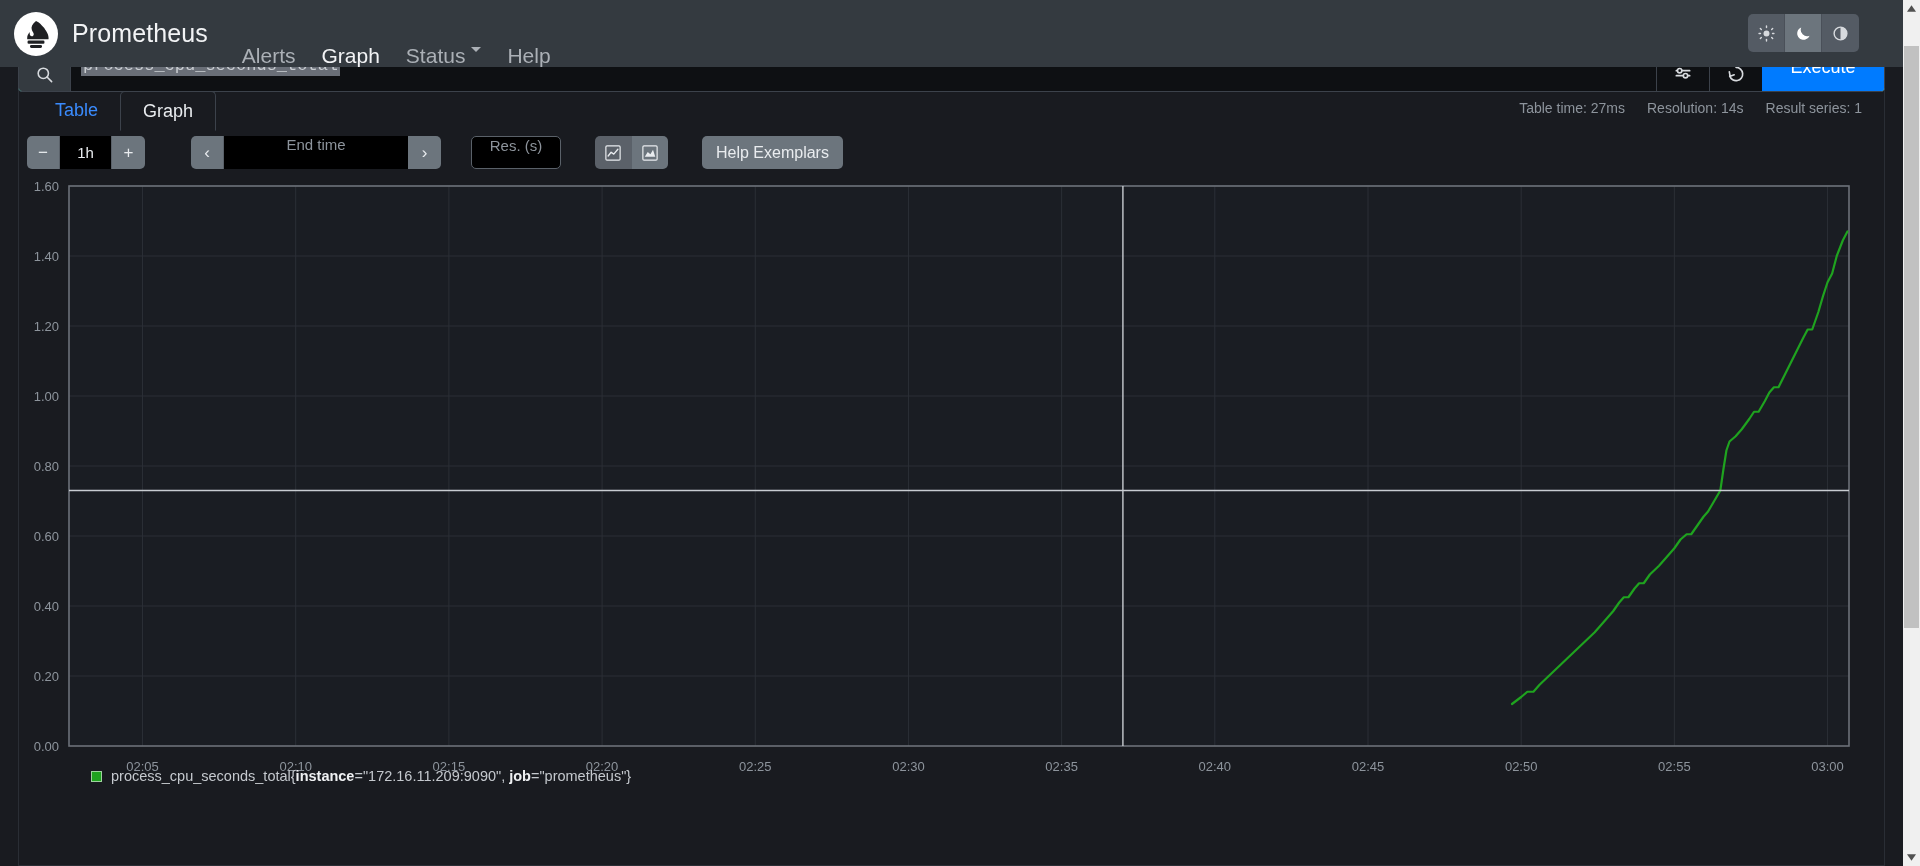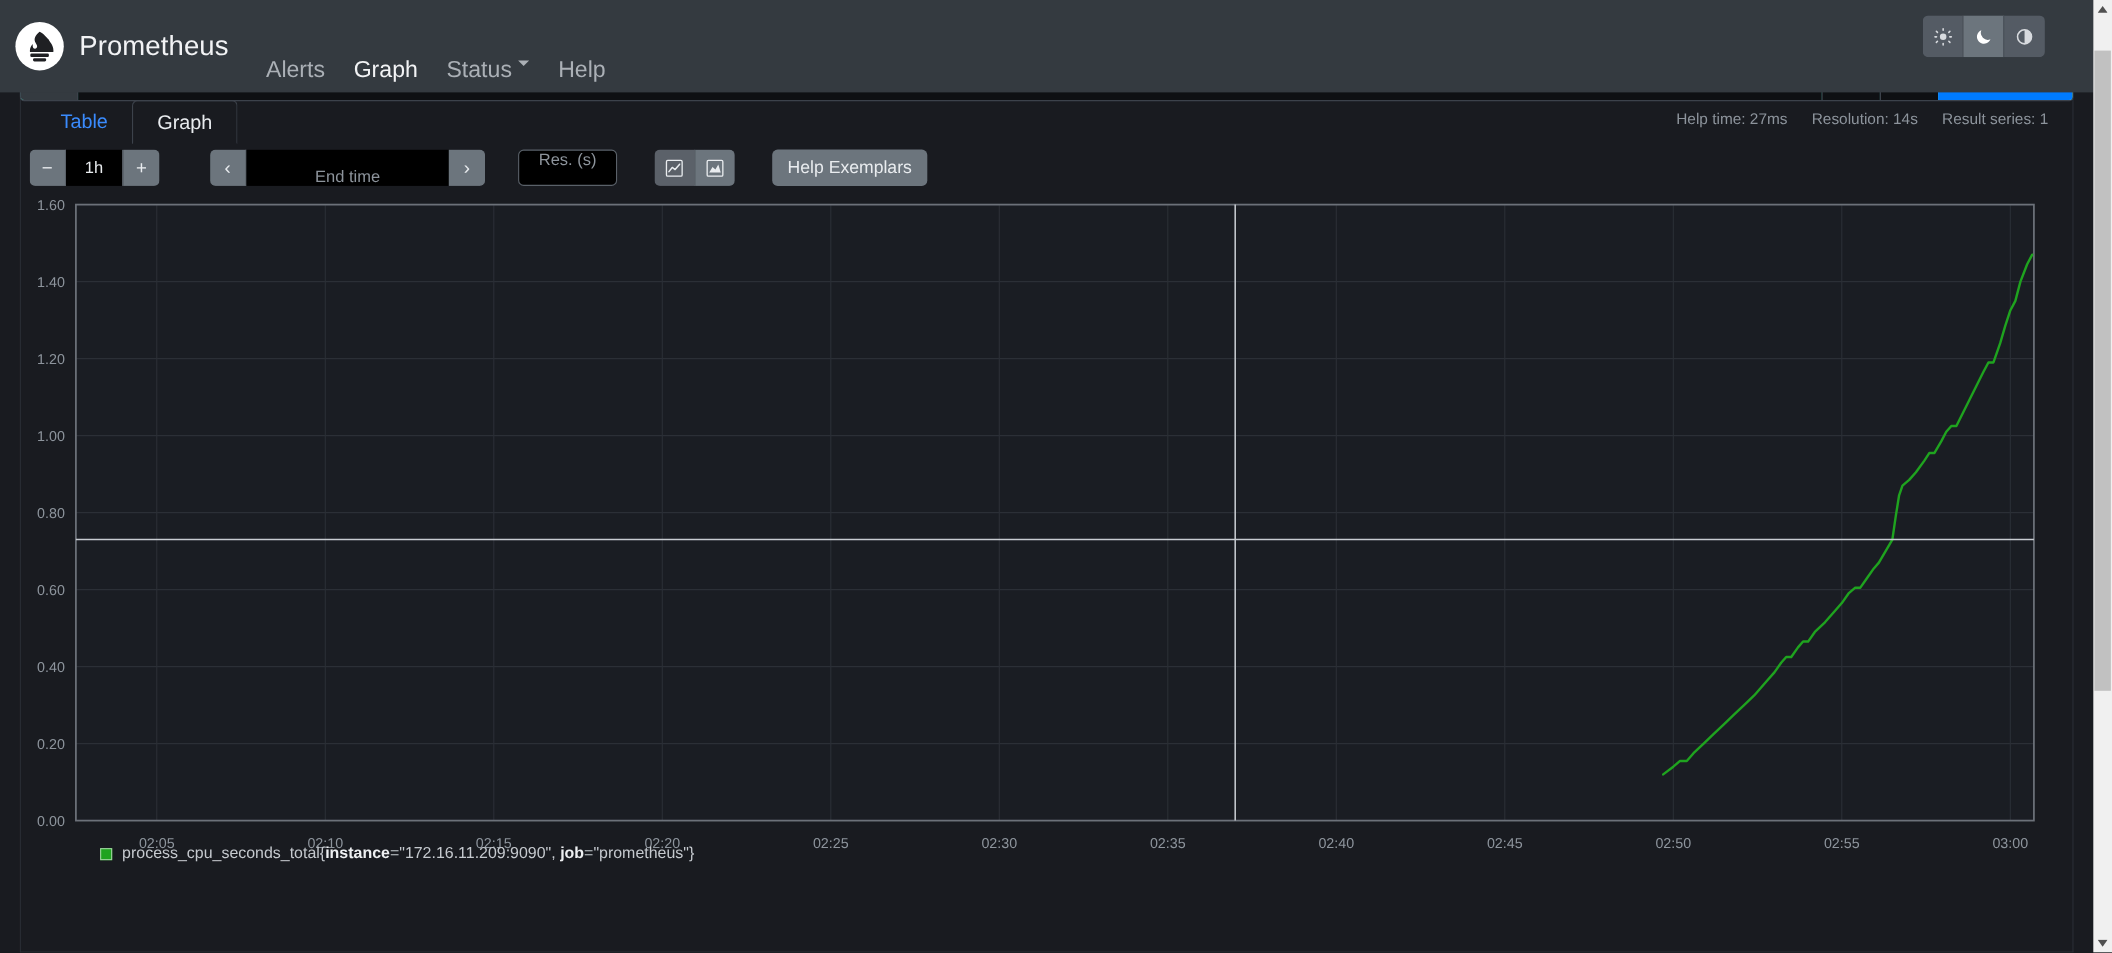--- a/index.html
+++ b/index.html
@@ -7,21 +7,21 @@
     margin: 0; padding: 0;
     width: 1920px; height: 866px;
     background: #191b20;
     font-family: "Liberation Sans", sans-serif;
     overflow: hidden;
   }
   .app { position: relative; width: 1920px; height: 866px; background: #191b20; }
 
   
   .navbar {
-    position: absolute; top: 0; left: 0; width: 1903px; height: 84px;
+    position: absolute; top: 0; left: 0; width: 1903px; height: 67px;
     background: #343a40; display: flex; align-items: center;
     padding-left: 14px; z-index: 30;
   }
   .brand-logo {
     width: 44px; height: 44px; border-radius: 50%;
     background: #fff; display: flex; align-items: center; justify-content: center;
     flex: none; margin-right: 14px;
   }
   .brand-name {
     color: #f2f3f5; font-size: 25px; letter-spacing: .1px; margin-right: 34px; white-space: nowrap;
@@ -108,21 +108,21 @@
     height: 33px; min-width: 33px; background: #6c757d; color: #e9ecef;
     display: flex; align-items: center; justify-content: center;
     font-size: 17px; cursor: pointer; padding: 0 9px; border-right: 1px solid #5a6169;
   }
   .gbtn:last-child { border-right: none; }
   .gbtn.dark { background: #000; color: #e9ecef; justify-content: center; }
   .gbtn.sel { background: #5b6169; }
   .range-val { width: 52px; font-size: 15px; }
   .endtime {
     width: 184px; background: #000; color: #8d949c; font-size: 15px;
-    display: flex; align-items: flex-end; justify-content: center; height: 33px;
+    display: flex; align-items: flex-start; justify-content: center; height: 33px;
     cursor: text;
   }
   .res-input {
     width: 90px; height: 33px; background: #000; color: #8d949c; font-size: 15px;
     display: flex; align-items: flex-start; justify-content: center;
     border: 1px solid #5a6169; border-radius: 5px; cursor: text;
   }
   .exemplars {
     height: 33px; background: #6c757d; color: #e9ecef; font-size: 16px;
     display: flex; align-items: center; padding: 0 14px; border-radius: 5px; cursor: pointer;
@@ -252,21 +252,21 @@
     <div class="tabrow">
       <div class="tab">
         <span>Table</span>
       </div>
       <div class="tab active">
         <span>Graph</span>
       </div>
     </div>
 
     <div class="meta">
-      <span>Help time: 27ms</span>
+      <span>Table time: 27ms</span>
       <span>Resolution: 14s</span>
       <span>Result series: 1</span>
     </div>
 
     <div class="gtoolbar">
 
       <div class="btngroup">
         <div class="gbtn">
           <span>−</span>
         </div>

